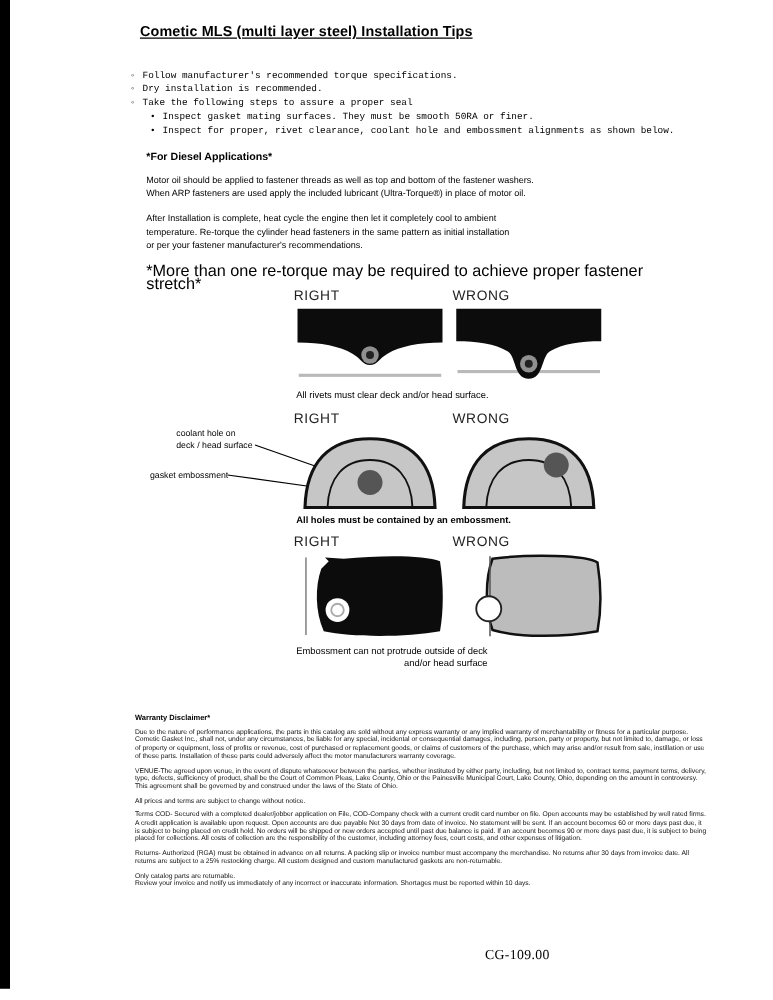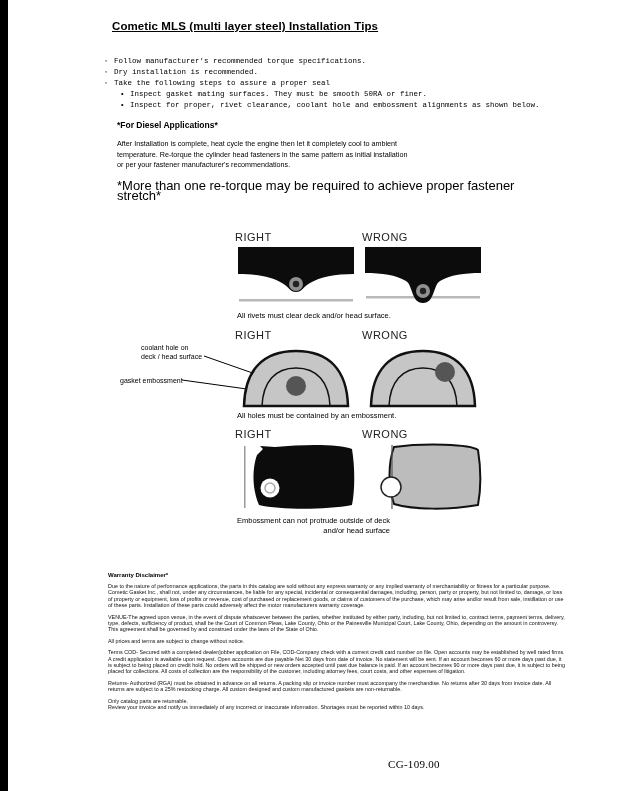--- a/index.html
+++ b/index.html
@@ -65,20 +65,22 @@
       <span>Inspect gasket mating surfaces.  They must be smooth 50RA or finer.</span>
     </div>
     <div class="sub-bullet">
       <span class="marker">•</span>
       <span>Inspect for proper, rivet clearance, coolant hole and embossment alignments as shown below.</span>
     </div>
   </div>
 
   <div class="diesel">
     <div class="diesel-heading">*For Diesel Applications*</div>
+    <p>Motor oil should be applied to fastener threads as well as top and bottom of the fastener washers.
+When ARP fasteners are used apply the included lubricant (Ultra-Torque®) in place of motor oil.</p>
     <p>After Installation is complete, heat cycle the engine then let it completely cool to ambient
 temperature. Re-torque the cylinder head fasteners in the same pattern as initial installation
 or per your fastener manufacturer's recommendations.</p>
     <div class="note">*More than one re-torque may be required to achieve proper fastener stretch*</div>
   </div>
 
   <div class="dg-header" style="left:235px; top:231px;">RIGHT</div>
   <div class="dg-header" style="left:362px; top:231px;">WRONG</div>
 
   <div class="dg-box" style="left:235px; top:246px;">
@@ -118,21 +120,21 @@
       <circle cx="61" cy="42" r="10" fill="#555"></circle>
     </svg>
   </div>
   <div class="dg-box" style="left:362px; top:344px;">
     <svg width="122" height="64" viewBox="0 0 122 64">
       <path d="M9,62 C10,26 28,7 61,7 C94,7 112,26 113,62 Z" fill="#c6c6c6" stroke="#111" stroke-width="2.5"></path>
       <path d="M27,62 C28,38 40,24 61,24 C82,24 94,38 95,62" fill="none" stroke="#111" stroke-width="1.5"></path>
       <circle cx="83" cy="28" r="10" fill="#555"></circle>
     </svg>
   </div>
-  <div class="dg-caption" style="left:237px; top:411px;">All holes must be contained by an embossment.</div>
+  <div class="dg-caption" style="left:237px; top:411px;font-weight:bold;">All holes must be contained by an embossment.</div>
 
   <div class="dg-header" style="left:235px; top:428px;">RIGHT</div>
   <div class="dg-header" style="left:362px; top:428px;">WRONG</div>
 
   <div class="dg-box" style="left:235px; top:443px;">
     <svg width="122" height="68" viewBox="0 0 122 68">
       <rect x="9" y="3" width="1.5" height="62" fill="#999"></rect>
       <path d="M22,12 L28,6 L25,3 L40,4 C70,1 105,1 117,6 C120,25 120,46 117,62 C90,67 46,67 24,62 C17,46 17,26 22,12 Z" fill="#0c0c0c"></path>
       <circle cx="35" cy="45" r="9.5" fill="#fff"></circle>
       <circle cx="35" cy="45" r="5" fill="none" stroke="#aaa" stroke-width="1.5"></circle>

